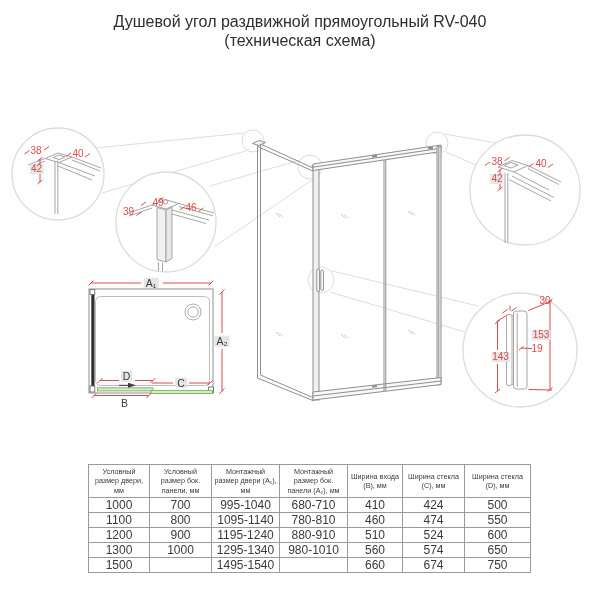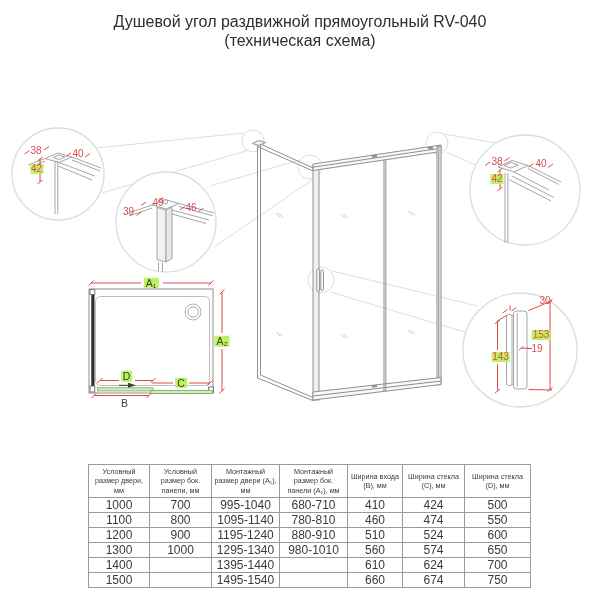--- a/index.html
+++ b/index.html
@@ -4,21 +4,21 @@
 <style>
   html,body{margin:0;padding:0;background:#fff;}
   .page{position:relative;width:600px;height:600px;background:#fff;overflow:hidden;
         font-family:"Liberation Sans",sans-serif;color:#333;}
   .title{position:absolute;left:0;top:12px;width:600px;text-align:center;
          font-size:16px;line-height:19px;color:#2e2e2e;}
   .drawing-svg{position:absolute;left:0;top:0;width:600px;height:600px;}
   .lbl{position:absolute;transform:translate(-50%,-50%);white-space:nowrap;
        font-size:10.5px;color:#3b3b3b;background:#fff;padding:0 2px;line-height:1;}
   .lbl.red{font-size:10px;color:#d94c4c;background:transparent;padding:0 1px;}
-  .lbl.bg{background:#bef264;}
+  .lbl.bg{background:#e5e5e5;}
   table.sizes{position:absolute;left:88px;top:464px;width:442px;border-collapse:collapse;
               table-layout:fixed;}
   table.sizes th,table.sizes td{border:1px solid #9a9a9a;text-align:center;vertical-align:middle;
               overflow:hidden;}
   table.sizes th{font-size:7.2px;line-height:1.3;font-weight:400;padding:2px 1px;height:26px;color:#3a3a3a;}
   table.sizes td{font-size:12px;height:13.5px;padding:0;color:#3a3a3a;}
 </style>
 </head>
 <body>
 
@@ -316,29 +316,20 @@
       <tr>
         <td>1300</td>
         <td>1000</td>
         <td>1295-1340</td>
         <td>980-1010</td>
         <td>560</td>
         <td>574</td>
         <td>650</td>
       </tr>
       <tr>
-        <td>1400</td>
-        <td></td>
-        <td>1395-1440</td>
-        <td></td>
-        <td>610</td>
-        <td>624</td>
-        <td>700</td>
-      </tr>
-      <tr>
         <td>1500</td>
         <td></td>
         <td>1495-1540</td>
         <td></td>
         <td>660</td>
         <td>674</td>
         <td>750</td>
       </tr>
     </tbody>
   </table>

